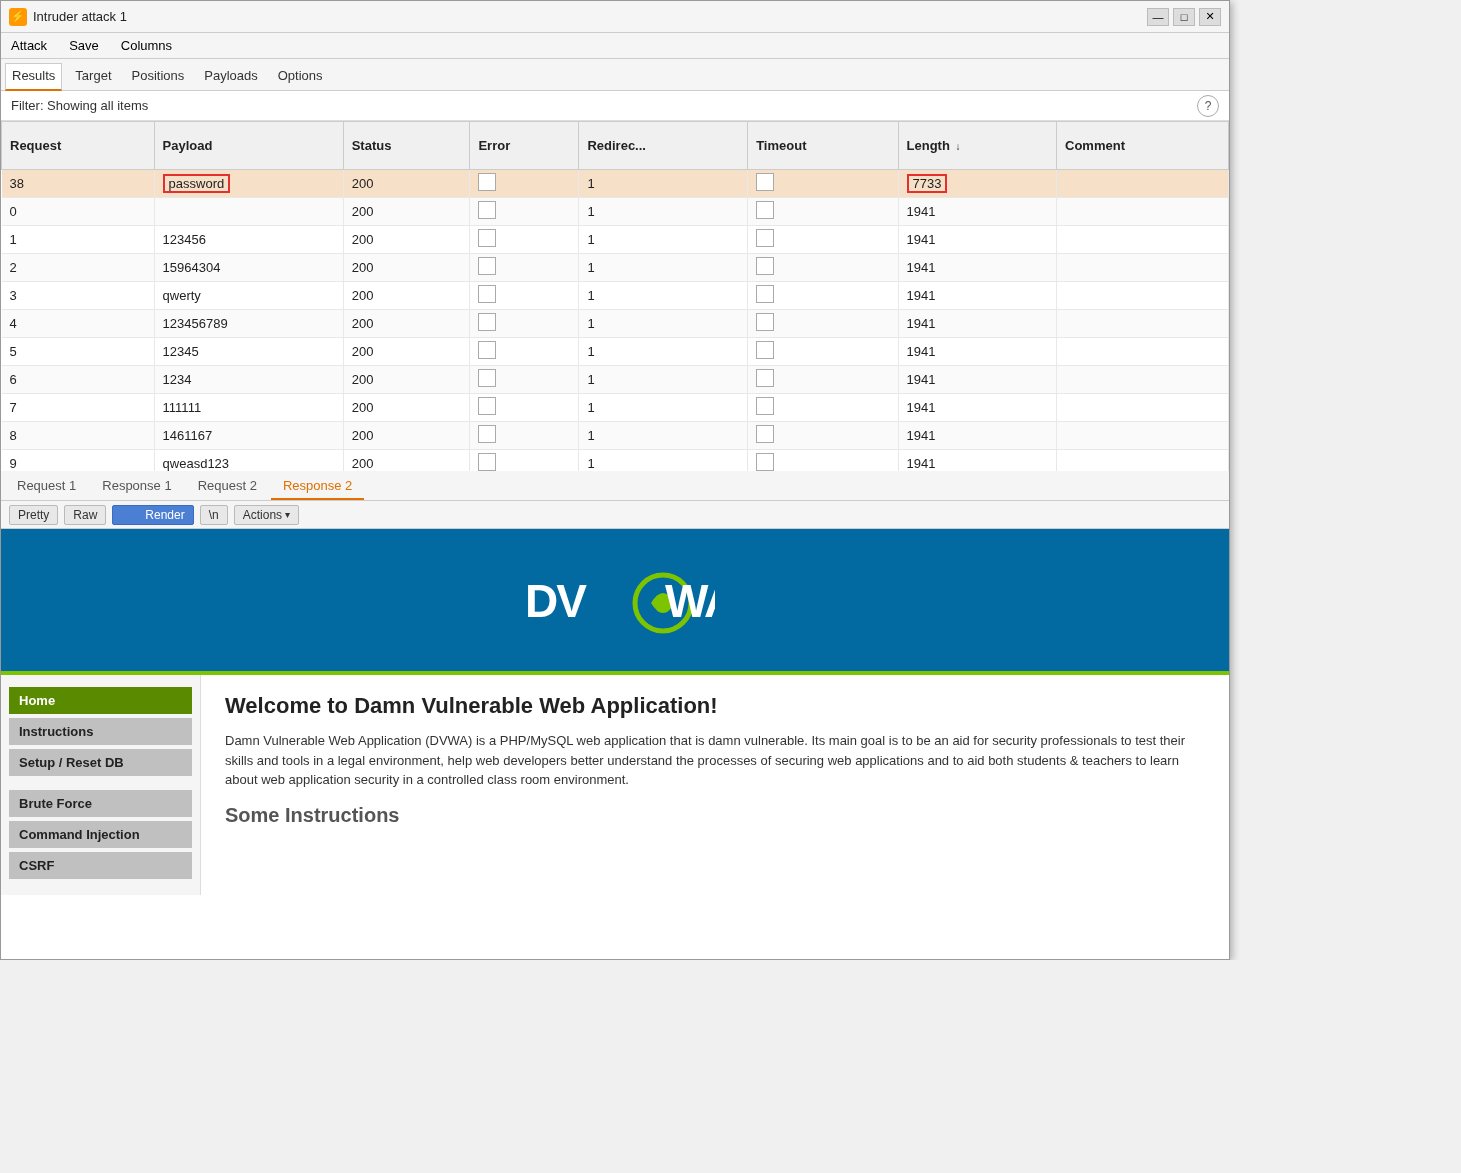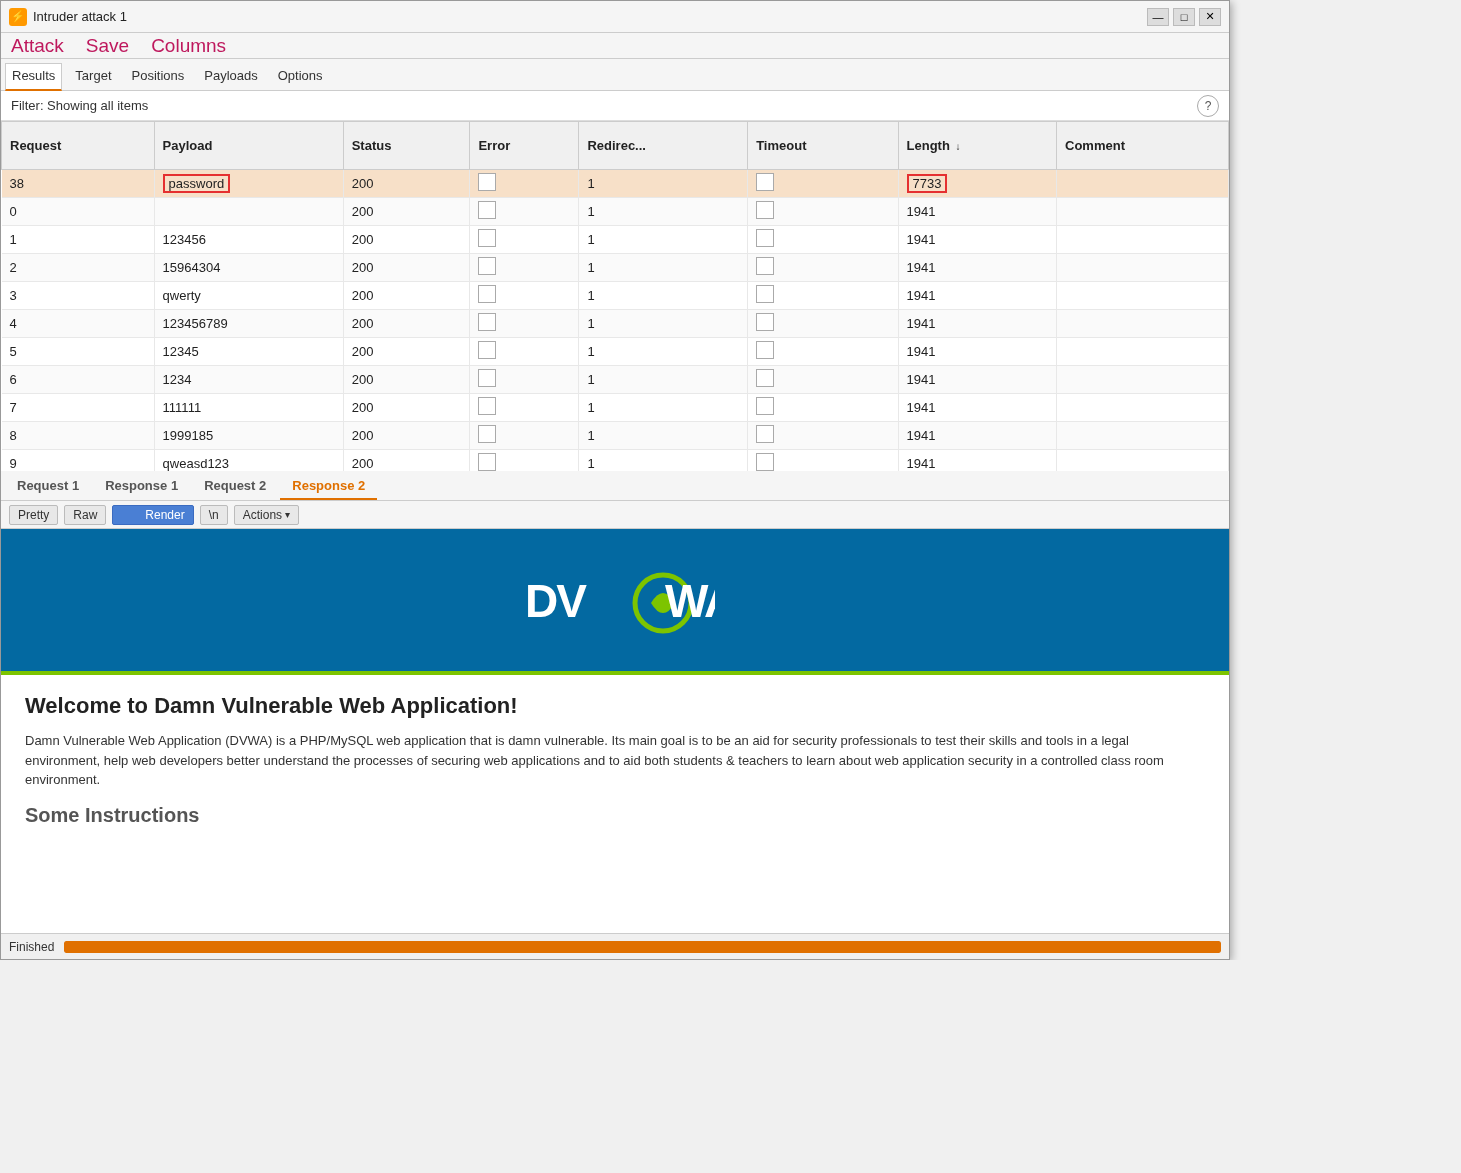--- a/index.html
+++ b/index.html
@@ -9,21 +9,21 @@
     .window { width: 1230px; height: 960px; background: #fff; border: 1px solid #999; display: flex; flex-direction: column; box-shadow: 2px 2px 8px rgba(0,0,0,0.3); }
     .titlebar { background: #f5f5f5; border-bottom: 1px solid #ccc; padding: 4px 8px; display: flex; align-items: center; justify-content: space-between; height: 32px; }
     .titlebar-left { display: flex; align-items: center; gap: 6px; }
     .titlebar-icon { width: 18px; height: 18px; background: #f90; border-radius: 3px; display: flex; align-items: center; justify-content: center; color: #fff; font-size: 11px; font-weight: bold; }
     .titlebar-title { font-size: 13px; color: #222; }
     .titlebar-buttons { display: flex; gap: 4px; }
     .titlebar-btn { width: 22px; height: 18px; background: #ddd; border: 1px solid #bbb; cursor: pointer; display: flex; align-items: center; justify-content: center; font-size: 11px; }
 
     
     .menubar { background: #f5f5f5; border-bottom: 1px solid #ccc; padding: 2px 6px; display: flex; gap: 14px; height: 26px; align-items: center; }
-    .menubar-item { font-size: 19px; color: #be185d; cursor: pointer; padding: 2px 4px; }
+    .menubar-item { font-size: 13px; color: #000000; cursor: pointer; padding: 2px 4px; }
 
     
     .tabs { background: #f5f5f5; border-bottom: 1px solid #ccc; display: flex; padding: 0 4px; padding-top: 4px; height: 32px; }
     .tab { padding: 4px 6px; font-size: 13px; cursor: pointer; border: 1px solid transparent; border-bottom: none; margin-right: 6px; color: #333; }
     .tab.active { background: #fff; border-color: #ccc; border-bottom: 1px solid #fff; margin-bottom: -1px; font-weight: 500; }
 
     
     .filterbar { background: #fff; border-bottom: 1px solid #ddd; padding: 4px 10px; display: flex; align-items: center; justify-content: space-between; height: 30px; }
     .filterbar-text { font-size: 13px; color: #333; }
     .filterbar-help { width: 22px; height: 22px; border-radius: 50%; border: 1px solid #aaa; display: flex; align-items: center; justify-content: center; font-size: 12px; color: #555; cursor: pointer; }
@@ -36,21 +36,21 @@
     tbody tr:nth-child(odd) { background: #fff; }
     tbody tr:nth-child(even) { background: #fafafa; }
     tbody tr.highlighted { background: #f7e0c8; }
     tbody td { padding: 3px 8px; border-right: 1px solid #e8e8e8; color: #222; }
     .checkbox-cell { width: 18px; height: 18px; border: 1px solid #aaa; display: inline-block; background: #fff; }
     .payload-outline { border: 2px solid #e53030; padding: 0 4px; }
     .length-outline { border: 2px solid #e53030; padding: 0 4px; }
     .sort-arrow { font-size: 10px; margin-left: 2px; }
 
     
-    .resp-tabs { background: #f5f5f5; border-bottom: 1px solid #ccc; display: flex; padding: 0 4px; padding-top: 4px; height: 30px; gap: 2px; font-weight: bold; }
+    .resp-tabs { background: #f5f5f5; border-bottom: 1px solid #ccc; display: flex; padding: 0 4px; padding-top: 4px; height: 30px; gap: 2px; }
     .resp-tab { padding: 3px 12px; font-size: 13px; cursor: pointer; color: #555; }
     .resp-tab.active { color: #e07000; border-bottom: 2px solid #e07000; }
 
     
     .render-toolbar { background: #f5f5f5; border-bottom: 1px solid #ccc; padding: 3px 8px; display: flex; gap: 6px; align-items: center; height: 28px; }
     .toolbar-btn { padding: 2px 8px; font-size: 12px; background: #e8e8e8; border: 1px solid #bbb; cursor: pointer; border-radius: 2px; color: #333; }
     .toolbar-btn.active { background: #4a7fd4; color: #fff; border-color: #3a6bc0; padding-left: 32px; }
     .toolbar-btn-actions { padding: 2px 8px; font-size: 12px; background: #e8e8e8; border: 1px solid #bbb; cursor: pointer; border-radius: 2px; display: flex; align-items: center; gap: 3px; color: #333; }
 
     
@@ -214,21 +214,21 @@
             <td>111111</td>
             <td>200</td>
             <td><span class="checkbox-cell"></span></td>
             <td>1</td>
             <td><span class="checkbox-cell"></span></td>
             <td>1941</td>
             <td></td>
           </tr>
           <tr>
             <td>8</td>
-            <td>1999185</td>
+            <td>1461167</td>
             <td>200</td>
             <td><span class="checkbox-cell"></span></td>
             <td>1</td>
             <td><span class="checkbox-cell"></span></td>
             <td>1941</td>
             <td></td>
           </tr>
           <tr>
             <td>9</td>
             <td>qweasd123</td>
@@ -286,33 +286,36 @@
             </g>
             <text x="150" y="52" font-family="Arial Black, Arial" font-size="46" font-weight="900" fill="white" letter-spacing="-2">WA</text>
           </svg>
         </div>
       </div>
 
       <div style="height: 4px; background: #7DC400;"></div>
 
       <div class="dvwa-body">
 
+        <div class="dvwa-sidebar">
+          <div class="sidebar-item active-green">Home</div>
+          <div class="sidebar-item gray">Instructions</div>
+          <div class="sidebar-item gray">Setup / Reset DB</div>
+          <div style="height: 10px;"></div>
+          <div class="sidebar-item gray">Brute Force</div>
+          <div class="sidebar-item gray">Command Injection</div>
+          <div class="sidebar-item gray">CSRF</div>
+        </div>
 
         <div class="dvwa-main">
           <h2>Welcome to Damn Vulnerable Web Application!</h2>
           <p>
             Damn Vulnerable Web Application (DVWA) is a PHP/MySQL web application that is damn vulnerable. Its main goal is to be an aid for security professionals to test their skills and tools in a legal environment, help web developers better understand the processes of securing web applications and to aid both students &amp; teachers to learn about web application security in a controlled class room environment.
           </p>
           <p style="font-size:20px; font-weight:bold; color:#555; margin-top: 8px;">Some Instructions</p>
         </div>
 
       </div>
     </div>
   </div>
 
-  <div class="statusbar">
-    <span class="statusbar-text">Finished</span>
-    <div class="progress-bar-wrap">
-      <div class="progress-bar-fill" style="width: 100%;"></div>
-    </div>
-  </div>
 
 </div>
 
 </body></html>

